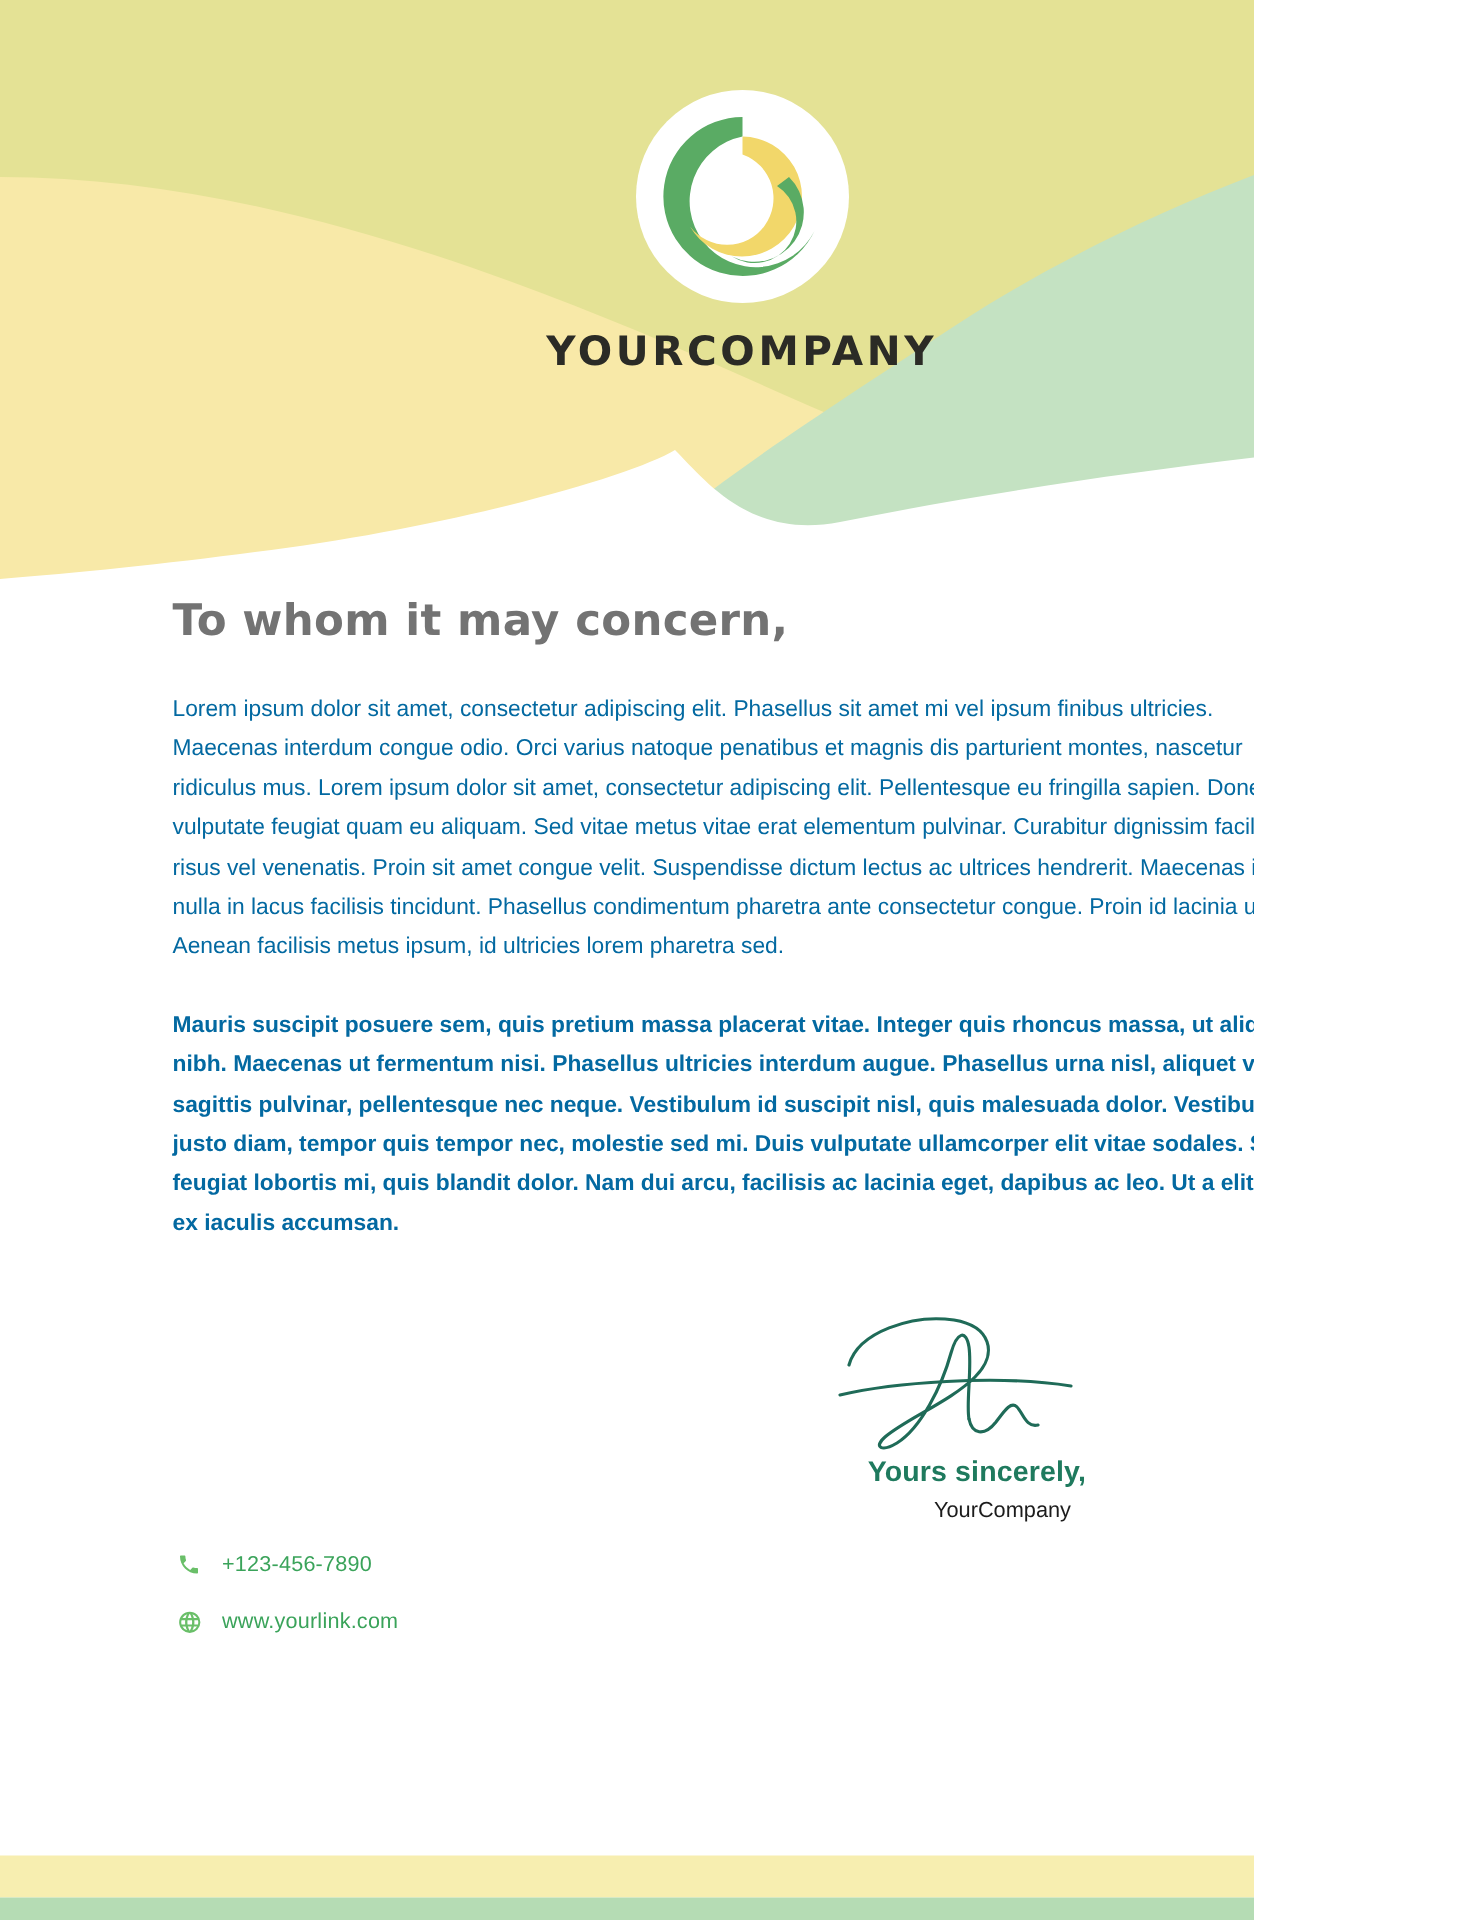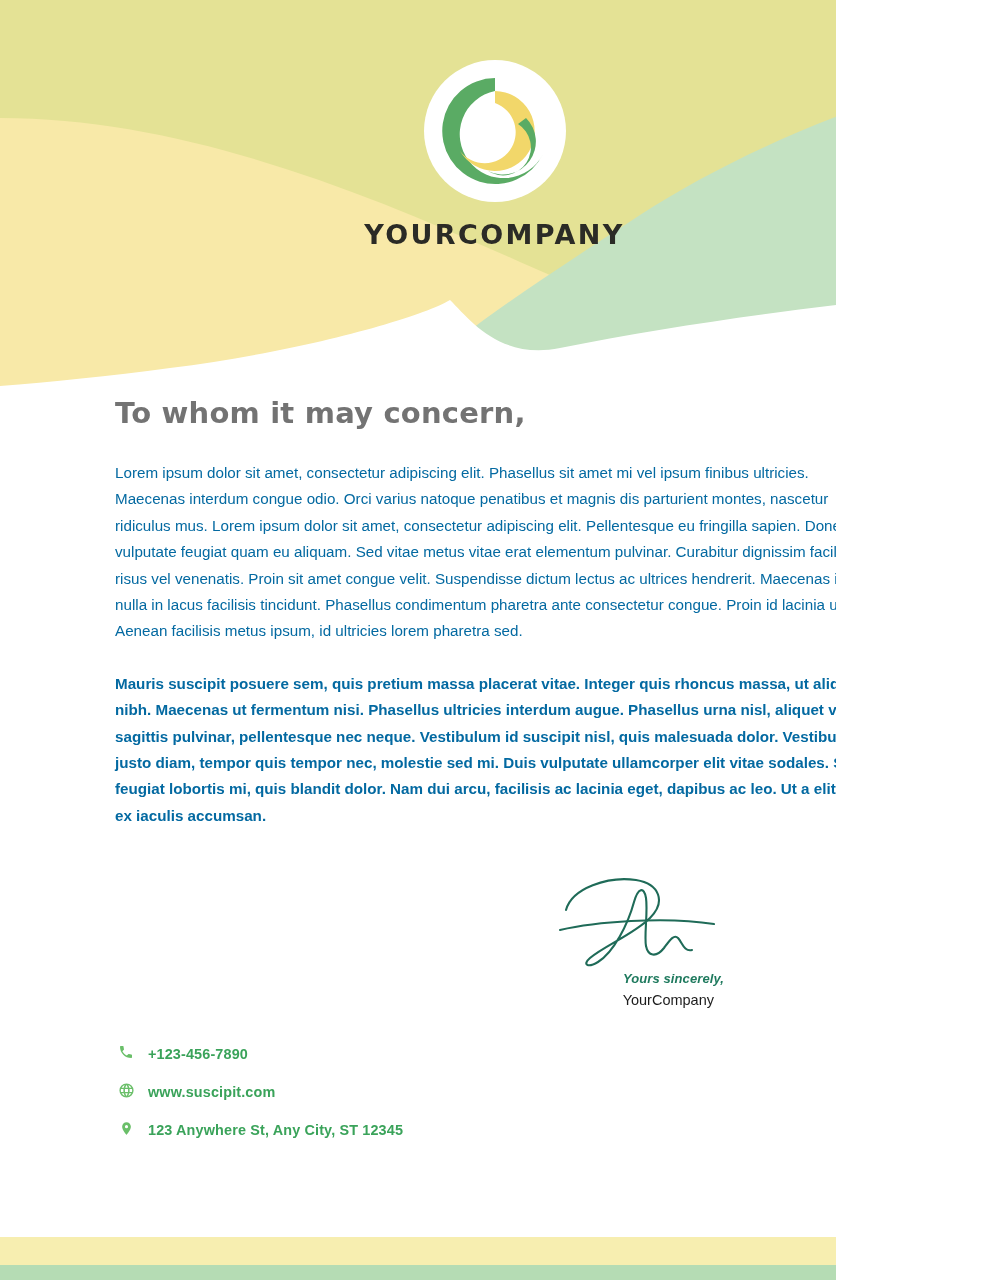--- a/index.html
+++ b/index.html
@@ -94,46 +94,44 @@
     width: 250px;
     text-align: right;
     z-index: 6;
   }
   .sign-svg {
     display: block;
     margin-left: auto;
     margin-right: 0;
   }
   .sign-closing {
-    font-size: 13px;
+    font-size: 19px;
     font-weight: bold;
     color: #1f7a5e;
     margin-top: 4px;
     letter-spacing: 0.1px;
-    font-style: italic;
   }
   .sign-company {
     font-size: 14.5px;
     color: #1c1c1c;
     margin-top: 6px;
     margin-right: 10px;
   }
 
   
   .contacts {
     position: absolute;
     left: 115px;
     top: 1024px;
     z-index: 6;
   }
   .contact-row {
     display: flex;
-    align-items: flex-end;
+    align-items: center;
     height: 38px;
-    font-weight: bold;
   }
   .contact-icon {
     width: 22px;
     height: 20px;
     margin-right: 11px;
     display: flex;
     align-items: center;
     justify-content: center;
     flex: 0 0 22px;
   }
@@ -220,31 +218,23 @@
       </span>
       <span class="contact-text">+123-456-7890</span>
     </div>
 
     <div class="contact-row">
       <span class="contact-icon">
         <svg width="17" height="17" viewBox="0 0 24 24" fill="#6abf69">
           <path d="M12 2a10 10 0 1 0 0 20 10 10 0 0 0 0-20zm6.9 6h-3a15.6 15.6 0 0 0-1.4-3.6A8 8 0 0 1 18.9 8zM12 4.1c.7 1 1.3 2.3 1.7 3.9h-3.4c.4-1.6 1-2.9 1.7-3.9zM4.3 14A8 8 0 0 1 4 12c0-.7.1-1.4.3-2h3.4a16.6 16.6 0 0 0 0 4H4.3zm.8 2h3a15.6 15.6 0 0 0 1.4 3.6A8 8 0 0 1 5.1 16zm3-8h-3a8 8 0 0 1 4.4-3.6C8.9 5.5 8.4 6.7 8.1 8zM12 19.9c-.7-1-1.3-2.3-1.7-3.9h3.4c-.4 1.6-1 2.9-1.7 3.9zm2.1-5.9H9.9a14.6 14.6 0 0 1 0-4h4.2a14.6 14.6 0 0 1 0 4zm.4 5.6a15.6 15.6 0 0 0 1.4-3.6h3a8 8 0 0 1-4.4 3.6zm1.8-5.6a16.6 16.6 0 0 0 0-4h3.4c.2.6.3 1.3.3 2s-.1 1.4-.3 2h-3.4z"></path>
         </svg>
       </span>
-      <span class="contact-text">www.suscipit.com</span>
+      <span class="contact-text">www.yourlink.com</span>
     </div>
 
 
-    <div class="contact-row">
-      <span class="contact-icon">
-        <svg width="15" height="17" viewBox="0 0 24 24" fill="#6abf69">
-          <path d="M12 2C8.1 2 5 5.1 5 9c0 5.2 7 13 7 13s7-7.8 7-13c0-3.9-3.1-7-7-7zm0 9.5A2.5 2.5 0 1 1 12 6.5a2.5 2.5 0 0 1 0 5z"></path>
-        </svg>
-      </span>
-      <span class="contact-text">123 Anywhere St, Any City, ST 12345</span>
-    </div>
 
   </div>
 
   <div class="footer-yellow"></div>
   <div class="footer-green"></div>
 
 </div>
 
 </body></html>

